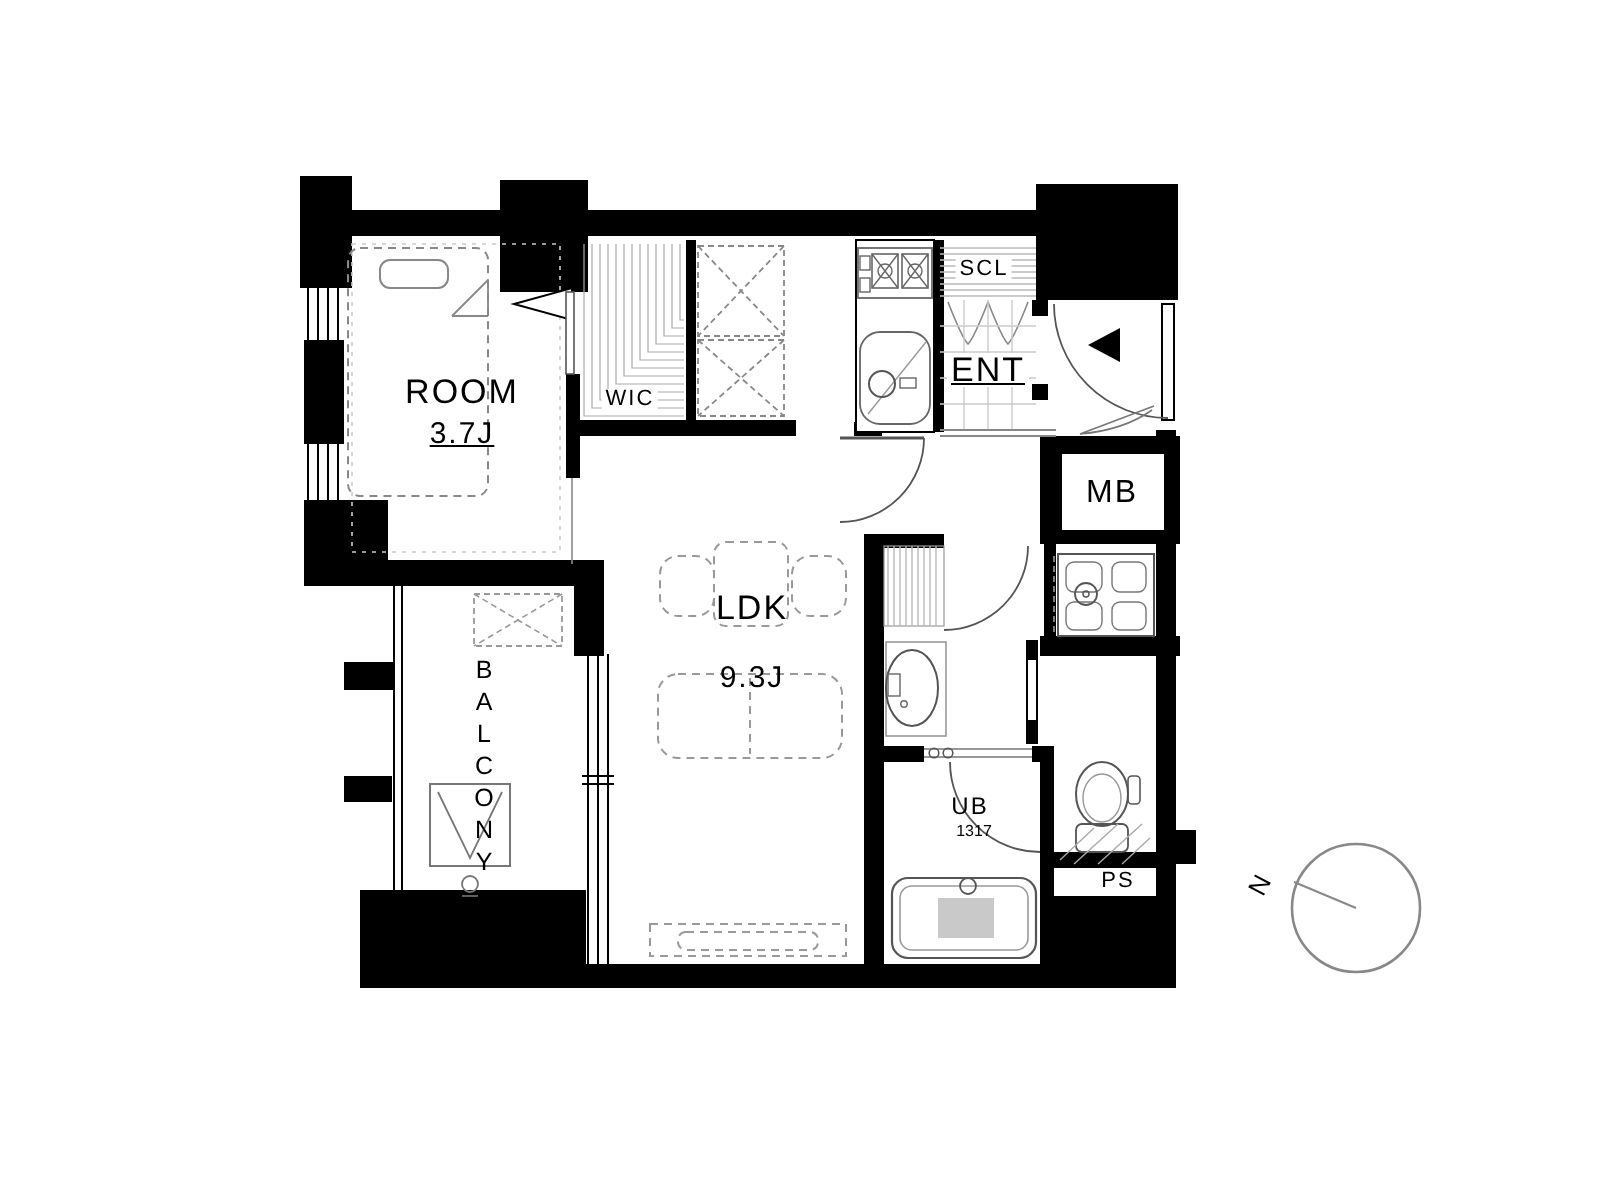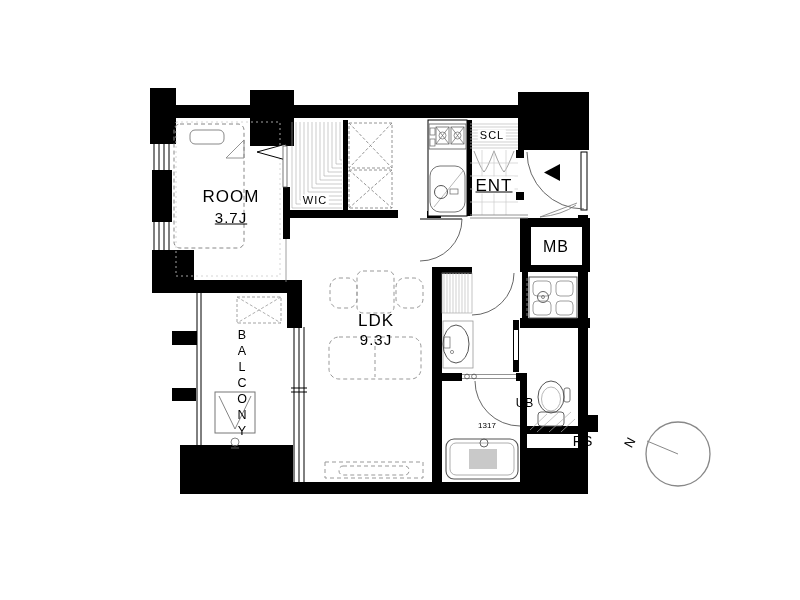--- a/index.html
+++ b/index.html
@@ -198,21 +198,21 @@
     <line x1="678" y1="454" x2="647" y2="441" stroke="#888" stroke-width="1"></line>
   </g>
 </svg>
 
 <div class="lbl big" style="left:231px;top:196px;text-align:center;">ROOM</div>
 <div class="lbl mid" style="left:231px;top:217px;text-decoration:underline;">3.7J</div>
 <div class="lbl sm badge" style="left:315px;top:164px;margin-top:36px;">WIC</div>
 <div class="lbl sm badge" style="left:492px;top:135px;">SCL</div>
 <div class="lbl big badge" style="left:494px;top:185px;text-decoration:underline;">ENT</div>
 <div class="lbl" style="left:556px;top:247px;font-size:16px;">MB</div>
-<div class="lbl big" style="left:376px;top:320px;">LDK</div>
+<div class="lbl big" style="left:376px;top:304px;">LDK</div>
 <div class="lbl mid" style="left:376px;top:339px;text-align:right;">9.3J</div>
 <div class="v-label" style="position:absolute;left:242px;top:328px;">BALCONY</div>
-<div class="lbl" style="left:485px;top:403px;font-size:12px;margin-left:40px;">UB</div>
-<div class="lbl" style="left:487px;top:416px;font-size:8px;letter-spacing:0;margin-top:10px;">1317</div>
-<div class="lbl" style="left:583px;top:441px;font-size:14px;">PS</div>
+<div class="lbl" style="left:485px;top:403px;font-size:12px;">UB</div>
+<div class="lbl" style="left:487px;top:416px;font-size:8px;letter-spacing:0;">1317</div>
+<div class="lbl" style="left:559px;top:441px;font-size:11px;">PS</div>
 <div class="lbl rot" style="left:630px;top:442px;">N</div>
 
 </div>
 
 </body></html>

